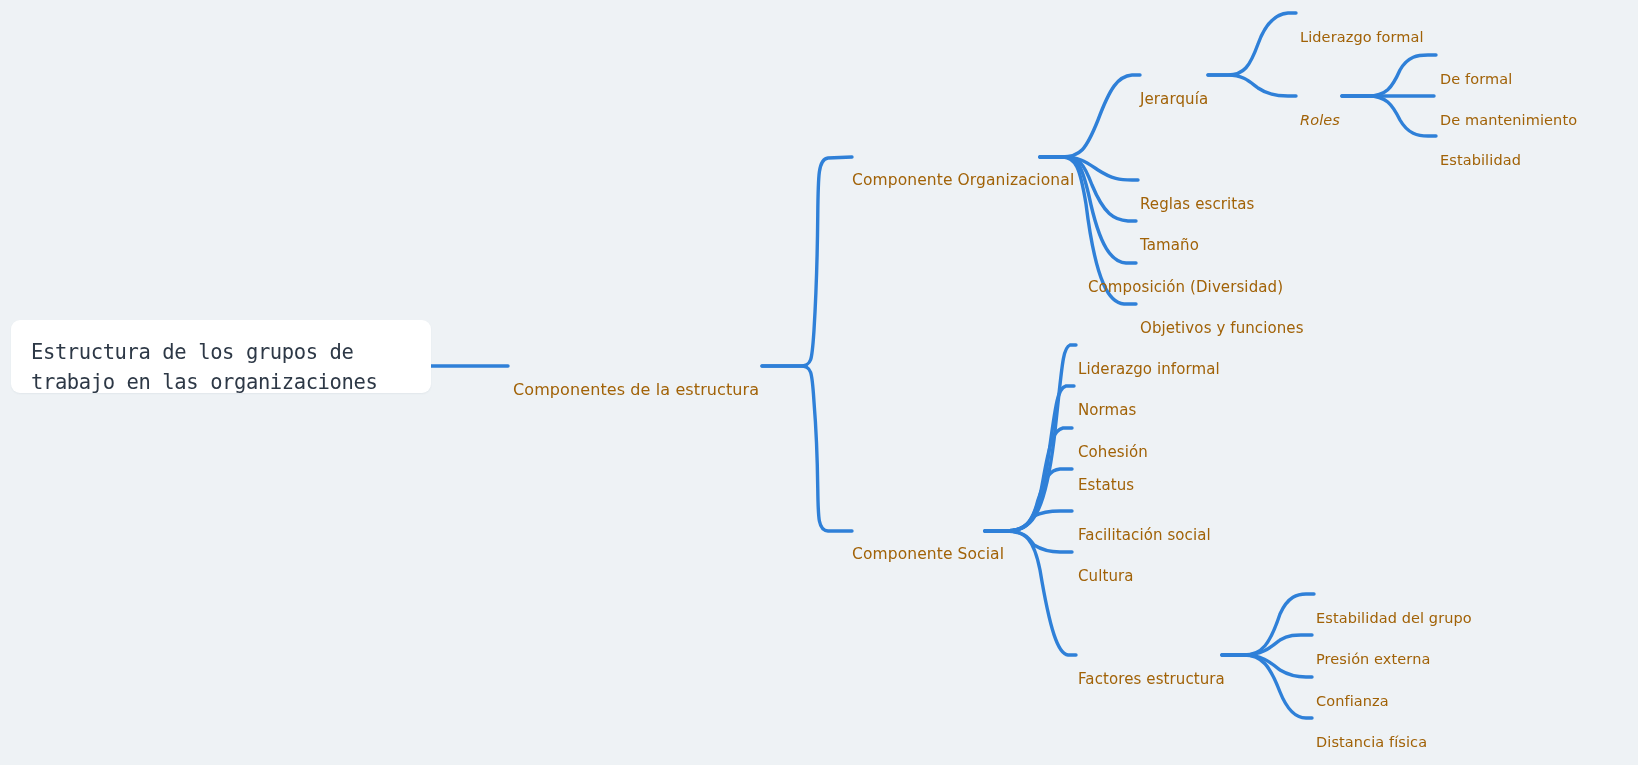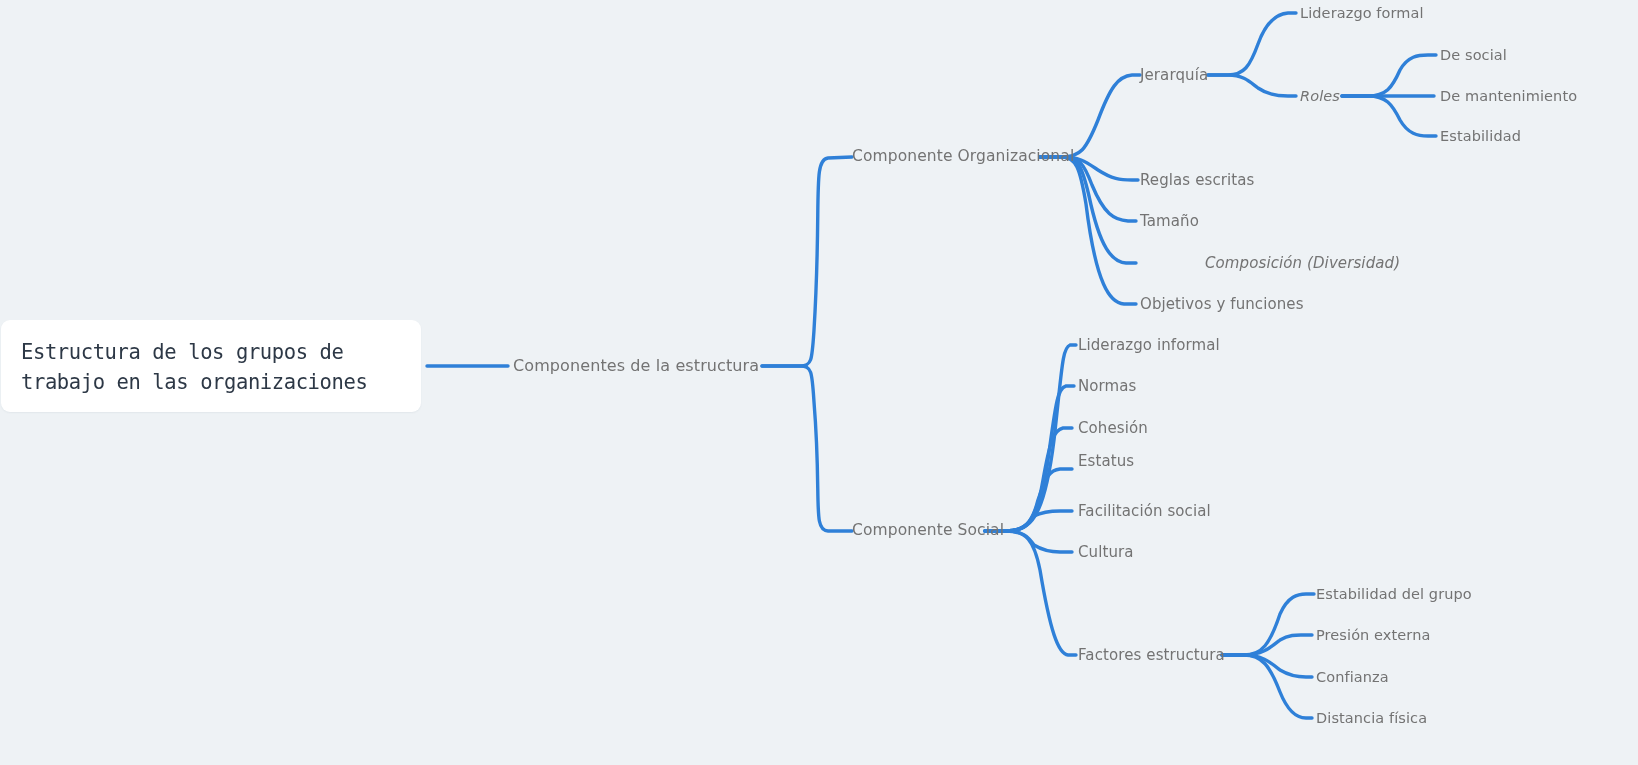--- a/index.html
+++ b/index.html
@@ -18,37 +18,38 @@
   #links {
     position: absolute;
     left: 0; top: 0;
     width: 1638px;
     height: 765px;
     pointer-events: none;
   }
   .node {
     position: absolute;
     white-space: nowrap;
-    color: #737373;
+    color: #a16207;
     font-size: 15.5px;
     line-height: 1;
     letter-spacing: 0.1px;
     transform: translateY(-50%);
+    margin-top: 24px;
   }
   .node.lvl1 { font-size: 16px; text-align: right; }
   .node.lvl2 { font-size: 15.5px; }
   .node.lvl3 { font-size: 15px; }
   .node.lvl4 { font-size: 14.5px; }
 
   #root-card {
     position: absolute;
-    left: 1px;
+    left: 11px;
     top: 320px;
     width: 420px;
-    height: 92px;
+    height: 73px;
     background: #ffffff;
     border-radius: 9px;
     box-sizing: border-box;
     padding: 18px 20px 16px 20px;
     box-shadow: 0 1px 2px rgba(40,60,80,0.06);
   }
   #root-card .root-text {
     color: #2d3846;
     font-size: 20.5px;
     line-height: 1.45;
@@ -105,31 +106,31 @@
   <div class="node lvl1" style="left:513px; top:366px;">Componentes de la estructura</div>
 
   <div class="node lvl2" style="left:852px; top:157px;">Componente Organizacional</div>
 
   <div class="node lvl3" style="left:1140px; top:75px;text-align:right;">Jerarquía</div>
 
   <div class="node lvl4" style="left:1300px; top:13px;">Liderazgo formal</div>
 
   <div class="node lvl4" style="left:1300px; top:96px;font-style:italic;">Roles</div>
 
-  <div class="node lvl4" style="left:1440px; top:55px;">De social</div>
+  <div class="node lvl4" style="left:1440px; top:55px;">De formal</div>
 
   <div class="node lvl4" style="left:1440px; top:96px;">De mantenimiento</div>
 
   <div class="node lvl4" style="left:1440px; top:136px;">Estabilidad</div>
 
   <div class="node lvl3" style="left:1140px; top:180px;">Reglas escritas</div>
 
   <div class="node lvl3" style="left:1140px; top:221px;">Tamaño</div>
 
-  <div class="node lvl3" style="left:1205px; top:263px;font-style:italic;">Composición (Diversidad)</div>
+  <div class="node lvl3" style="left:1088px; top:263px;">Composición (Diversidad)</div>
 
   <div class="node lvl3" style="left:1140px; top:304px;">Objetivos y funciones</div>
 
   <div class="node lvl2" style="left:852px; top:531px;">Componente Social</div>
 
   <div class="node lvl3" style="left:1078px; top:345px;">Liderazgo informal</div>
 
   <div class="node lvl3" style="left:1078px; top:386px;">Normas</div>
 
   <div class="node lvl3" style="left:1078px; top:428px;">Cohesión</div>

